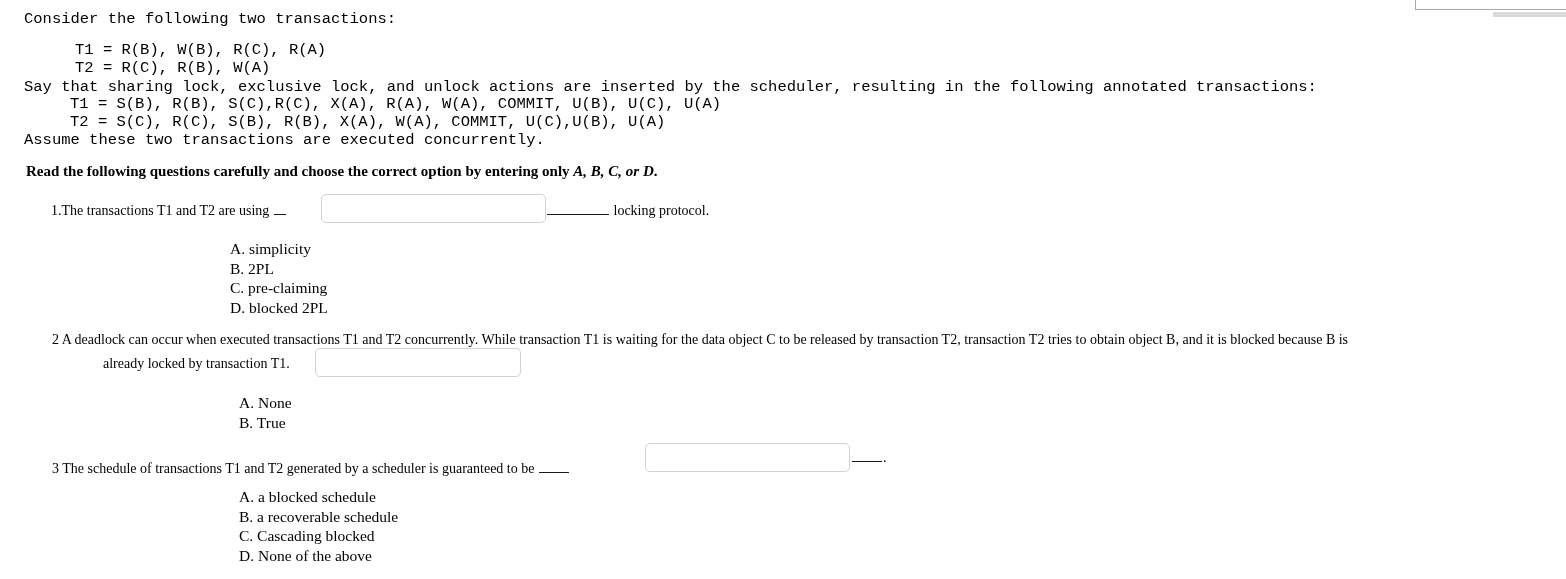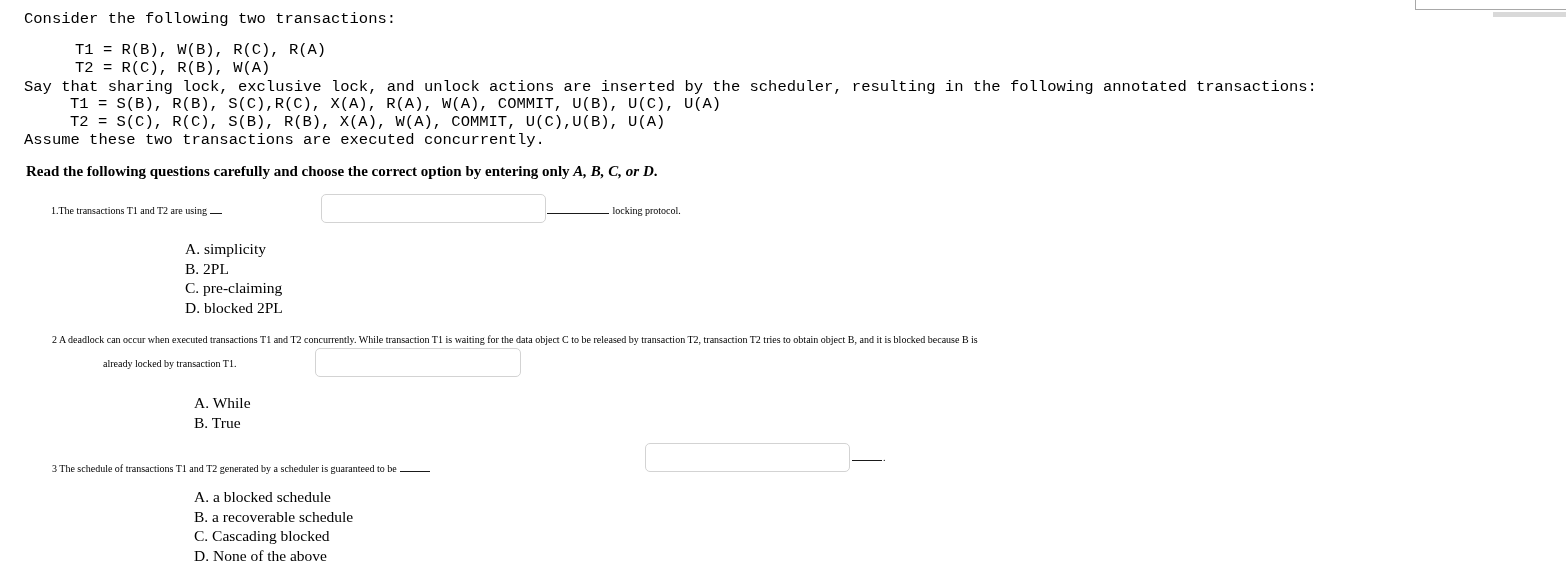--- a/index.html
+++ b/index.html
@@ -104,26 +104,26 @@
   #answer-box-2 { left: 315px; top: 348px; width: 206px; height: 29px; }
   #answer-box-3 { left: 645px; top: 443px; width: 205px; height: 29px; }
 
   
   .option-list {
     position: absolute;
     font-family: "Liberation Serif", "DejaVu Serif", serif;
     font-size: 15.5px;
     line-height: 19.5px;
   }
-  .option-item { white-space: nowrap; }
+  .option-item { white-space: nowrap; margin-left: 45px; }
 
   .q-wrap {
     position: absolute;
     font-family: "Liberation Serif", "DejaVu Serif", serif;
-    font-size: 10px;
+    font-size: 14px;
     line-height: 21px;
   }
 </style>
 </head>
 <body>
 
 <div class="top-right-widget"></div>
 <div class="top-right-widget-rule"></div>
 <div class="top-right-widget-bar"></div>
 
@@ -168,21 +168,21 @@
     <span>2</span><span> A deadlock can occur when executed transactions T1 and T2 concurrently.  While transaction T1 is waiting for the data object C to be released by transaction T2,  transaction T2 tries to obtain object B, and it is blocked because B is</span>
   </div>
 
   <div class="q-wrap" style="left:103px; top:353px; white-space:nowrap;">
     <span>already locked by transaction T1.</span>
   </div>
 
   <input class="answer-box" id="answer-box-2" type="text" value="" placeholder="" style="">
 
   <div class="option-list" style="left:194px; top:393px;">
-    <div class="option-item">A. While</div>
+    <div class="option-item">A. None</div>
     <div class="option-item">B. True</div>
   </div>
 
   <div class="q-wrap" style="left:52px; top:458px; white-space:nowrap;">
     <span>3</span><span> The schedule of transactions T1 and T2 generated by a scheduler is guaranteed to be </span><span class="blank blank-sm"></span>
   </div>
 
   <input class="answer-box" id="answer-box-3" type="text" value="" placeholder="" style="">
 
   <div class="q-wrap" style="left:851px; top:447px; white-space:nowrap;">

